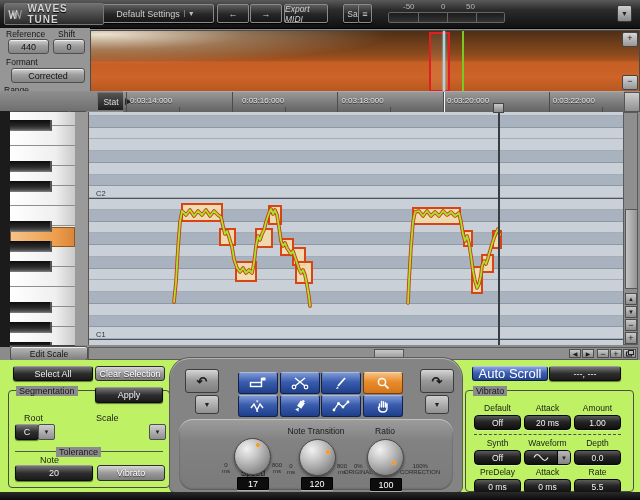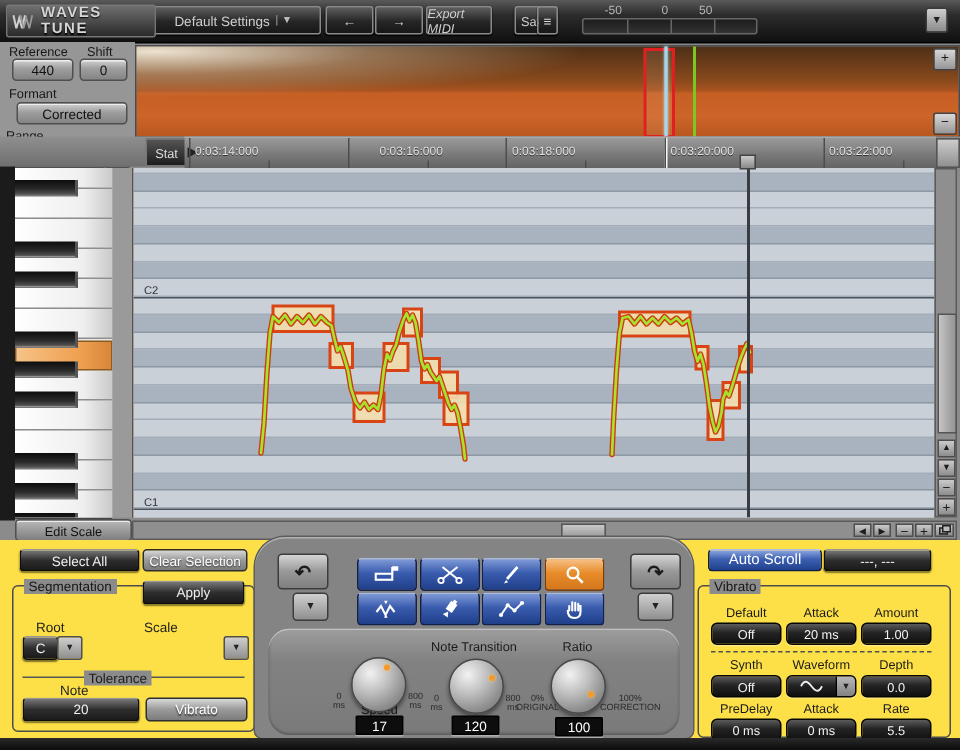--- a/index.html
+++ b/index.html
@@ -84,30 +84,30 @@
   #playhead{left:408px;top:0;width:2px;height:233px;background:#383d44;}
   #playhead-handle{left:493px;top:103px;width:9px;height:8px;background:linear-gradient(180deg,#c9c9c9,#8a8a8a);border:1px solid #444;}
   
   #vscroll{left:623px;top:112px;width:15px;height:233px;background:#8f8f8f;border:1px solid #5a5a5a;box-sizing:border-box;}
   #vthumb{left:1px;top:96px;width:11px;height:78px;background:linear-gradient(90deg,#c4c4c4,#939393);border:1px solid #555;}
   .sq-btn{position:absolute;background:linear-gradient(180deg,#cacaca,#8d8d8d);border:1px solid #4e4e4e;
     color:#1c1c1c;font-size:6px;display:flex;align-items:center;justify-content:center;box-sizing:border-box;}
   #hscroll{left:88px;top:347px;width:550px;height:13px;background:#8f8f8f;border:1px solid #5a5a5a;box-sizing:border-box;}
   #hthumb{left:285px;top:1px;width:28px;height:9px;background:linear-gradient(180deg,#c9c9c9,#949494);border:1px solid #555;}
   
-  #bottom{left:0;top:360px;width:640px;height:140px;background:#fde047;}
+  #bottom{left:0;top:360px;width:640px;height:140px;background:#bef264;}
   #bottom-strip{left:0;top:492px;width:640px;height:8px;background:linear-gradient(180deg,#2a2a2a,#0b0b0b);}
   .dark-btn{position:absolute;background:linear-gradient(180deg,#777 0%,#2e2e2e 50%,#1a1a1a);
     border:1px solid #0c0c0c;border-top-color:#999;border-radius:3px;color:#efefef;font-size:9px;
     display:flex;align-items:center;justify-content:center;box-shadow:0 1px 1px rgba(0,0,0,.5);}
   .gloss-btn{position:absolute;background:linear-gradient(180deg,#d8d8d8,#9a9a9a 50%,#7c7c7c);
     border:1px solid #2e2e2e;border-radius:3px;color:#fff;font-size:9px;text-shadow:0 1px 1px #333;
     display:flex;align-items:center;justify-content:center;}
   .blue-btn{position:absolute;background:linear-gradient(180deg,#8aa4de,#3c5fb2 45%,#21418c);
-    border:1px solid #101c40;border-top-color:#aebfe8;border-radius:3px;color:#fff;font-size:10px;
+    border:1px solid #101c40;border-top-color:#aebfe8;border-radius:3px;color:#fff;font-size:13px;
     display:flex;align-items:center;justify-content:center;}
   .panel{position:absolute;border:1px solid #4c4c4c;border-radius:4px;}
   .panel-title{position:absolute;top:-5px;left:7px;background:#8b8b8b;padding:0 3px;color:#161616;font-size:9px;}
   
   #tool-panel{left:170px;top:358px;width:292px;height:134px;background:#848484;
     border-radius:20px 20px 5px 5px;box-shadow:inset 0 1px 0 #b2b2b2,0 0 0 1px #5c5c5c;}
   #knob-plate{left:179px;top:419px;width:274px;height:71px;background:linear-gradient(180deg,#9d9d9d,#828282 30%,#7a7a7a);
     border-radius:14px;box-shadow:inset 0 1px 0 #c0c0c0,inset 0 -1px 2px #565656;}
   .tool-btn{position:absolute;width:38px;height:20px;border-radius:3px;
     background:linear-gradient(180deg,#7e99d6,#3a5cae 45%,#1f3f8a);
@@ -201,21 +201,21 @@
   <div id="receive-row" class="abs">
     <div id="stat-box" class="abs">Stat</div>
   </div>
   <div id="ruler" class="abs">
     <span id="ruler-play" class="abs">▶</span>
     <div id="ruler-playline" class="abs" style="left: 320px;"></div>
   <div class="ruler-tick" style="left: 3px;"></div>
       <span class="ruler-lab" style="left: 7px;">0:03:14:000</span>
       <div class="ruler-mtick" style="left: 55.8px;"></div>
       <div class="ruler-tick" style="left: 108.7px;"></div>
-      <span class="ruler-lab" style="left: 130px;">0:03:16:000</span>
+      <span class="ruler-lab" style="left: 119px;">0:03:16:000</span>
       <div class="ruler-mtick" style="left: 161.5px;"></div>
       <div class="ruler-tick" style="left: 214.4px;"></div>
       <span class="ruler-lab" style="left: 218.4px;">0:03:18:000</span>
       <div class="ruler-mtick" style="left: 267.2px;"></div>
       <div class="ruler-tick" style="left: 320px;"></div>
       <span class="ruler-lab" style="left: 324px;">0:03:20:000</span>
       <div class="ruler-mtick" style="left: 372.8px;"></div>
       <div class="ruler-tick" style="left: 425.7px;"></div>
       <span class="ruler-lab" style="left: 429.7px;">0:03:22:000</span>
       <div class="ruler-mtick" style="left: 478.5px;"></div>

